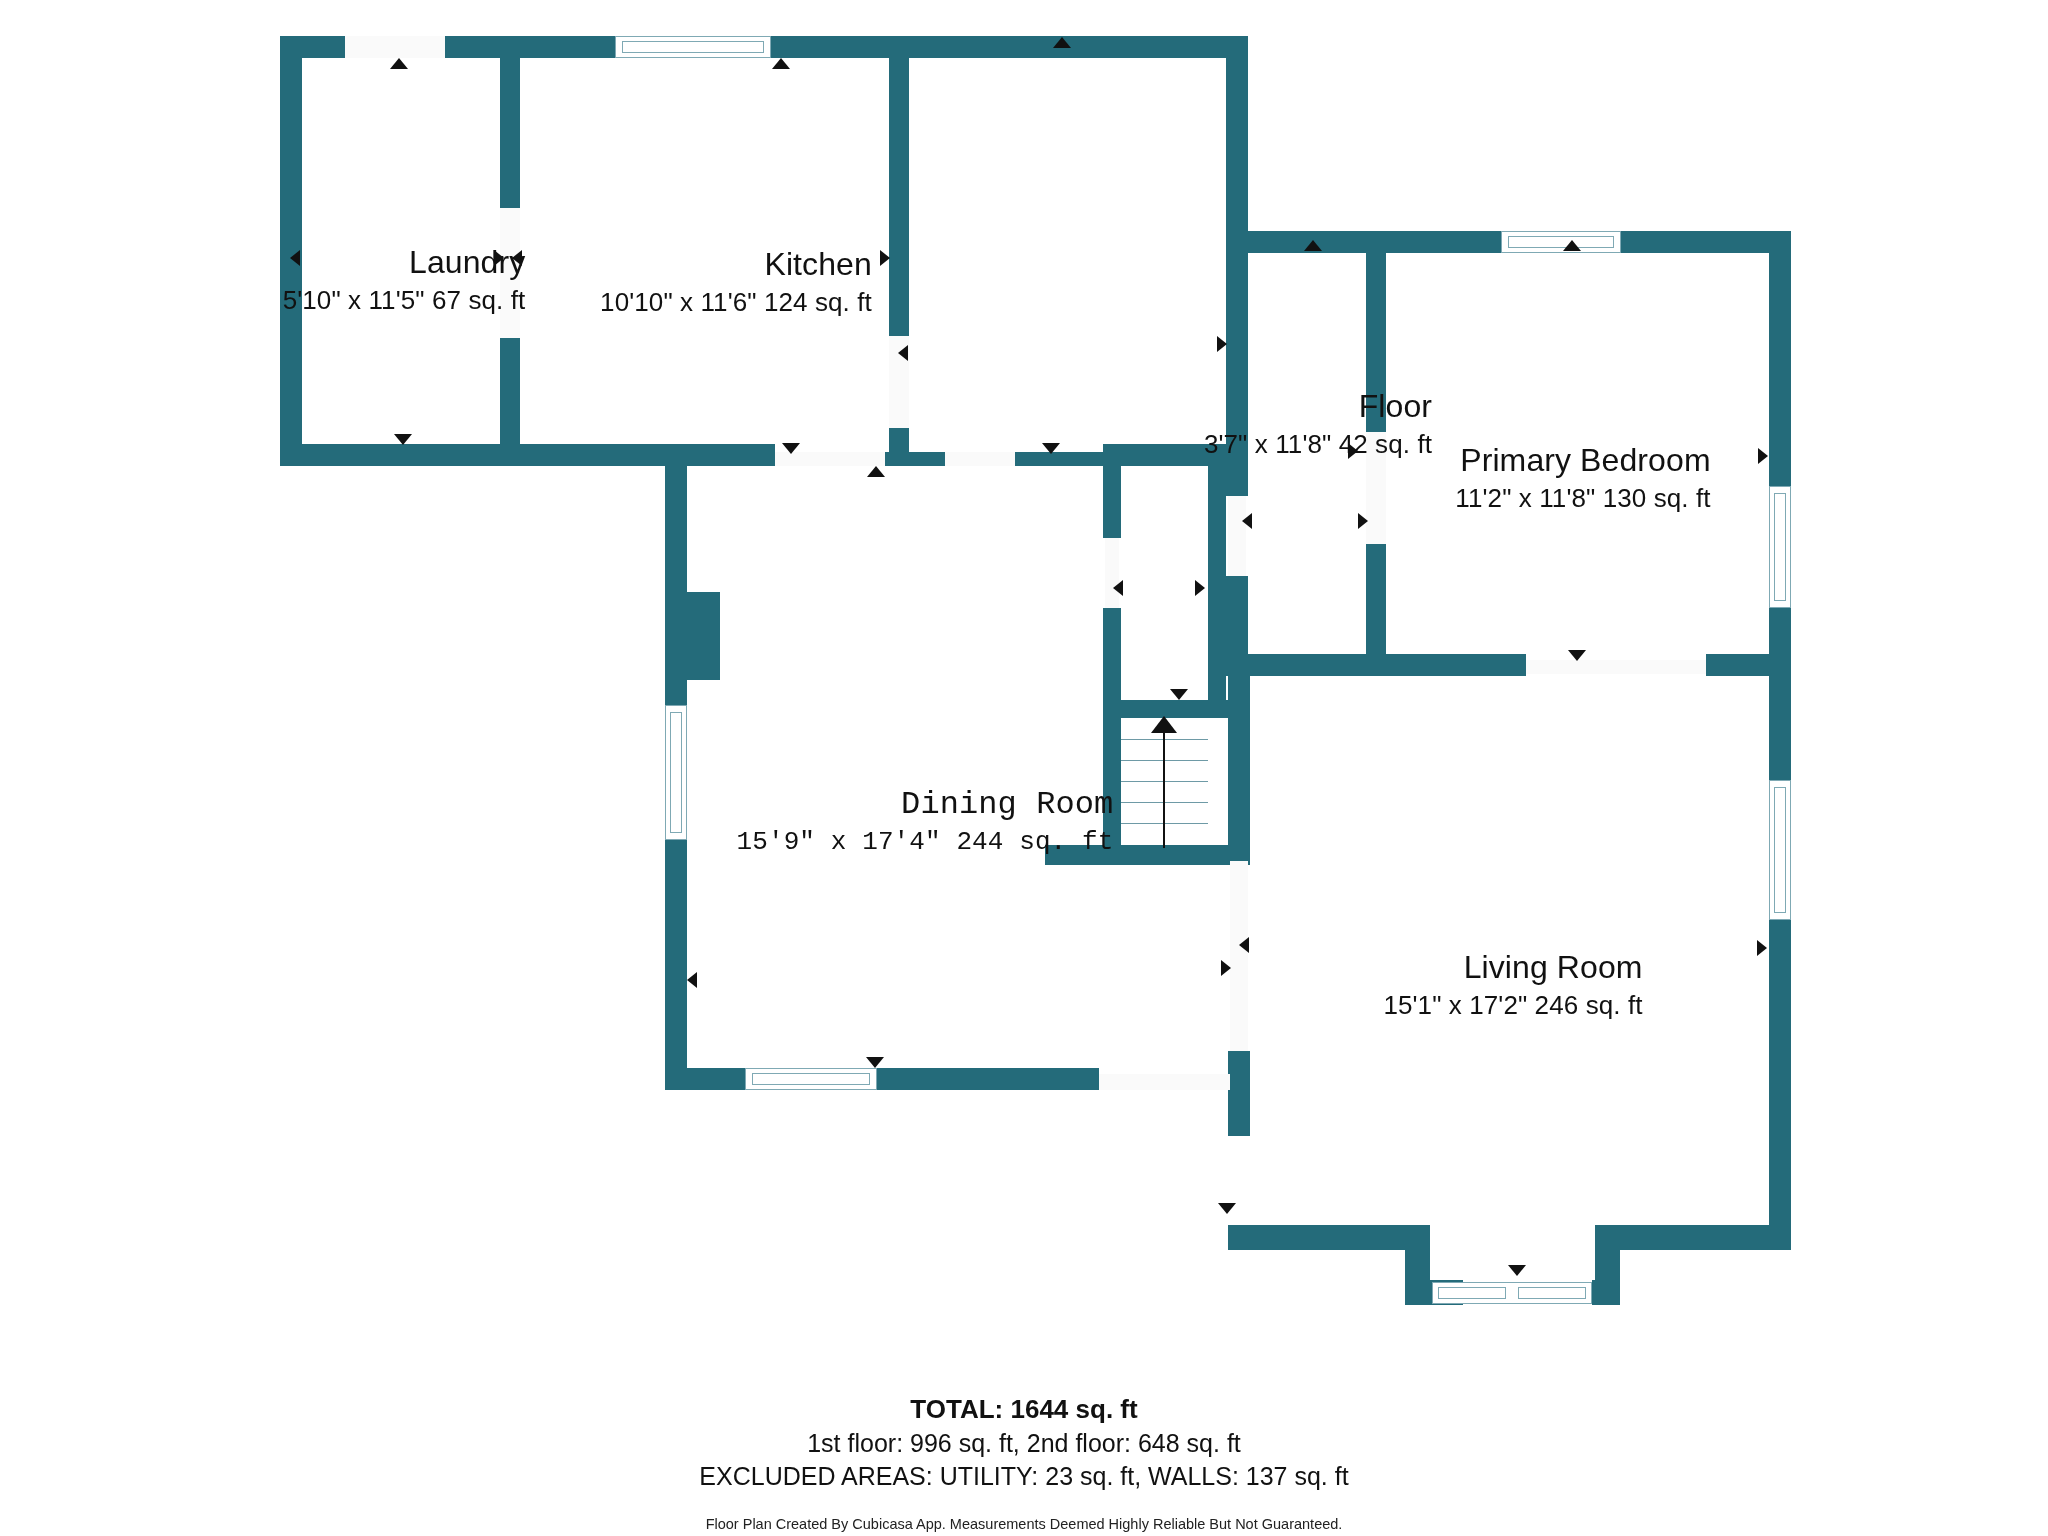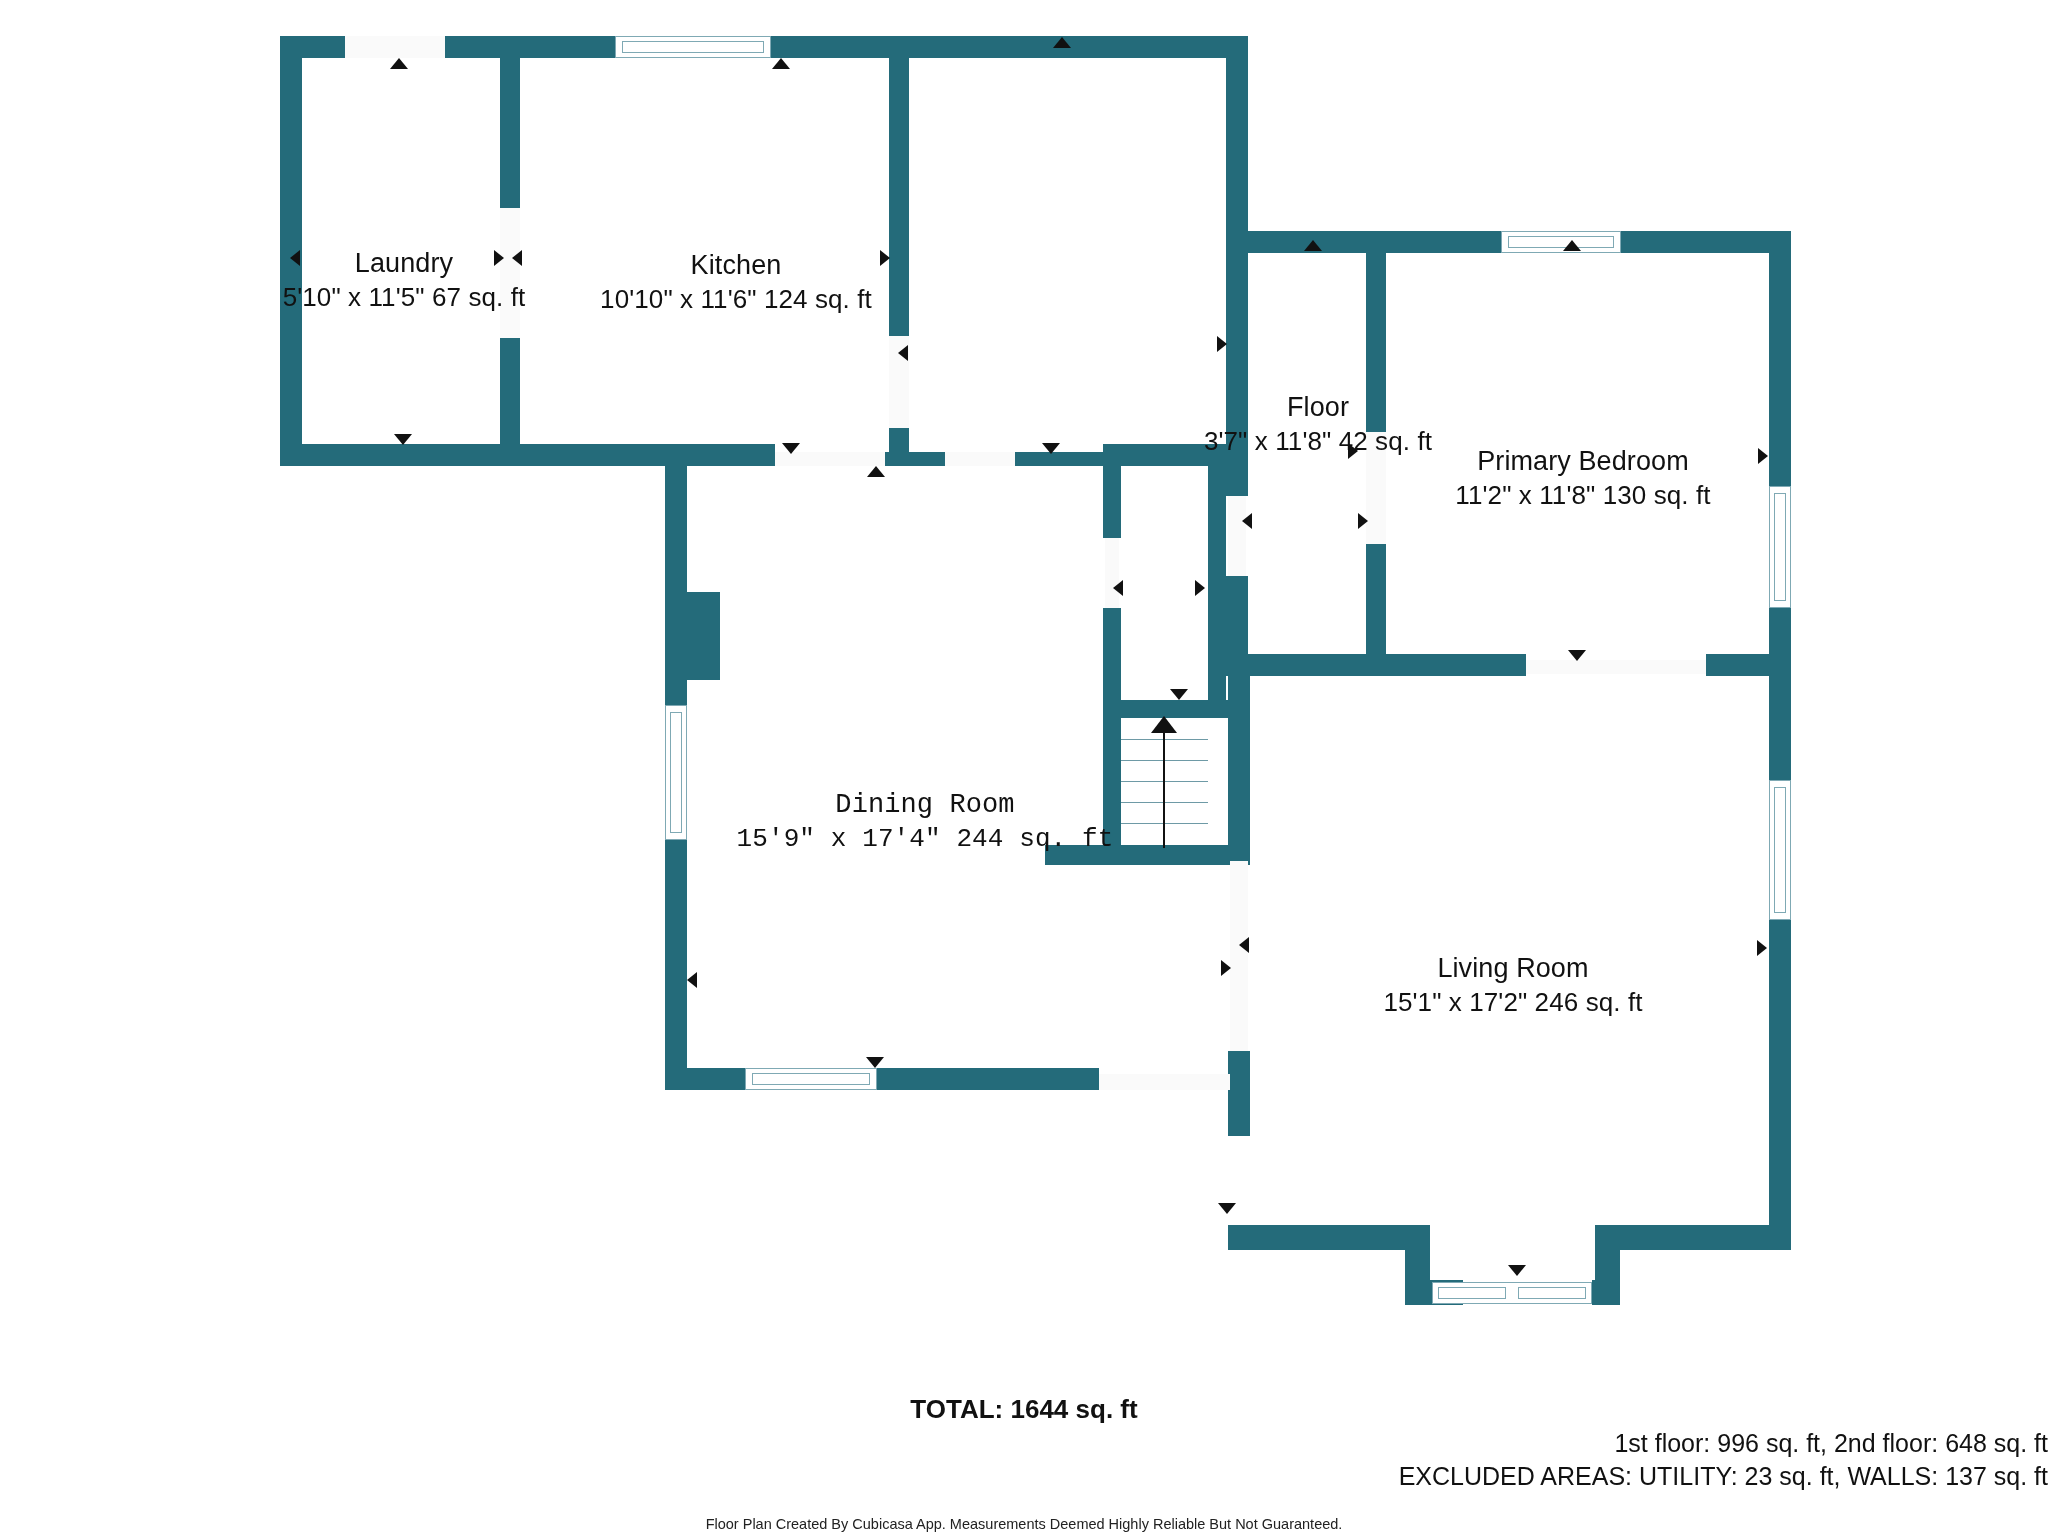--- a/index.html
+++ b/index.html
@@ -22,27 +22,27 @@
 
   
   .stairs{position:absolute;background:#fff;}
   .stair-step{position:absolute;left:0;right:0;border-top:1px solid #6e9aa6;}
   .stair-arrow-line{position:absolute;width:2px;background:#111;}
   .stair-arrow-head{position:absolute;width:0;height:0;border-left:13px solid transparent;border-right:13px solid transparent;border-bottom:17px solid #111;}
 
   
   .room{position:absolute;text-align:center;color:#111;white-space:nowrap;
         transform:translate(-50%,-50%);line-height:1.30;pointer-events:none;}
-  .room .nm{font-size:27px;letter-spacing:.1px;}
+  .room .nm{font-size:32px;letter-spacing:.1px;text-align:right;}
   .room .dm{font-size:26px;letter-spacing:.1px;}
 
   
   #footer{position:absolute;left:0;width:2048px;text-align:center;color:#111;}
   #footer .tot{font-size:26px;font-weight:bold;line-height:1.34;}
-  #footer .ln{font-size:25px;line-height:1.34;text-align:right;}
+  #footer .ln{font-size:25px;line-height:1.34;}
   #footer .credit{font-size:14.5px;color:#222;margin-top:22px;}
 </style>
 </head>
 <body>
 
 <div id="stage">
 
   <div>
 
     <div class="wall" style="left: 280px; top: 36px; width: 65px; height: 22px; background: rgb(36, 107, 122);"></div>

